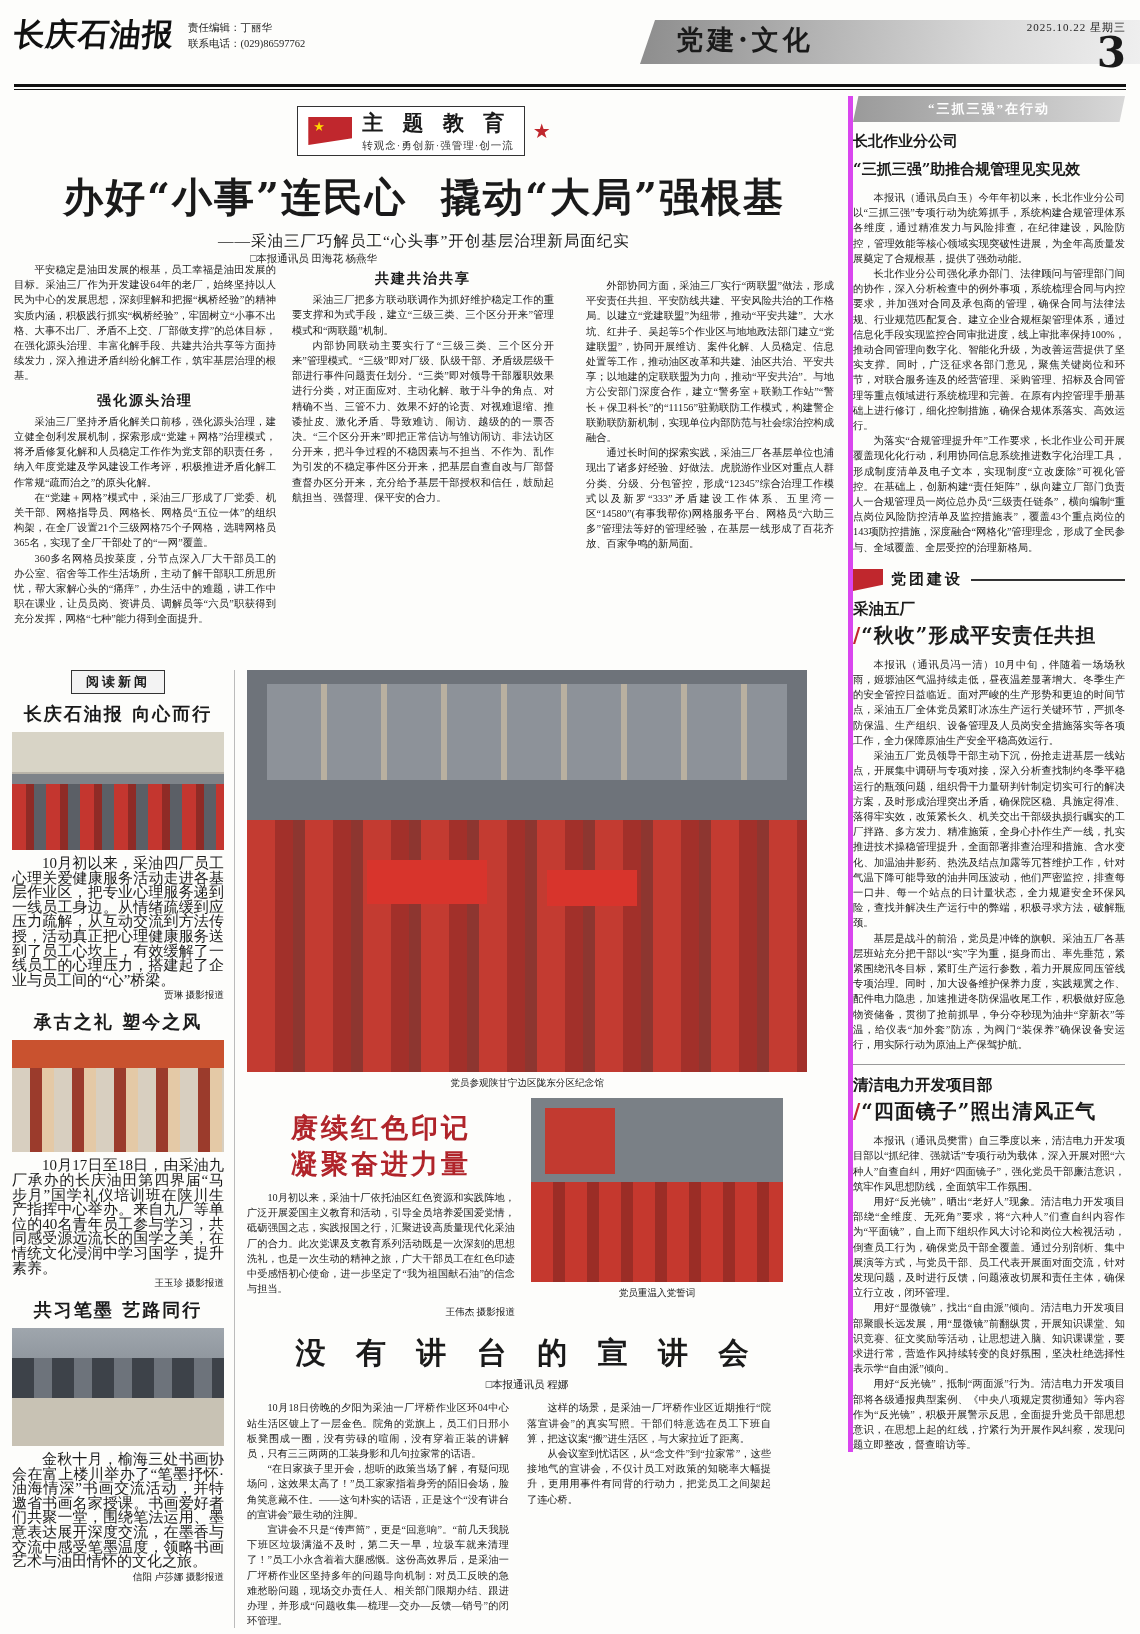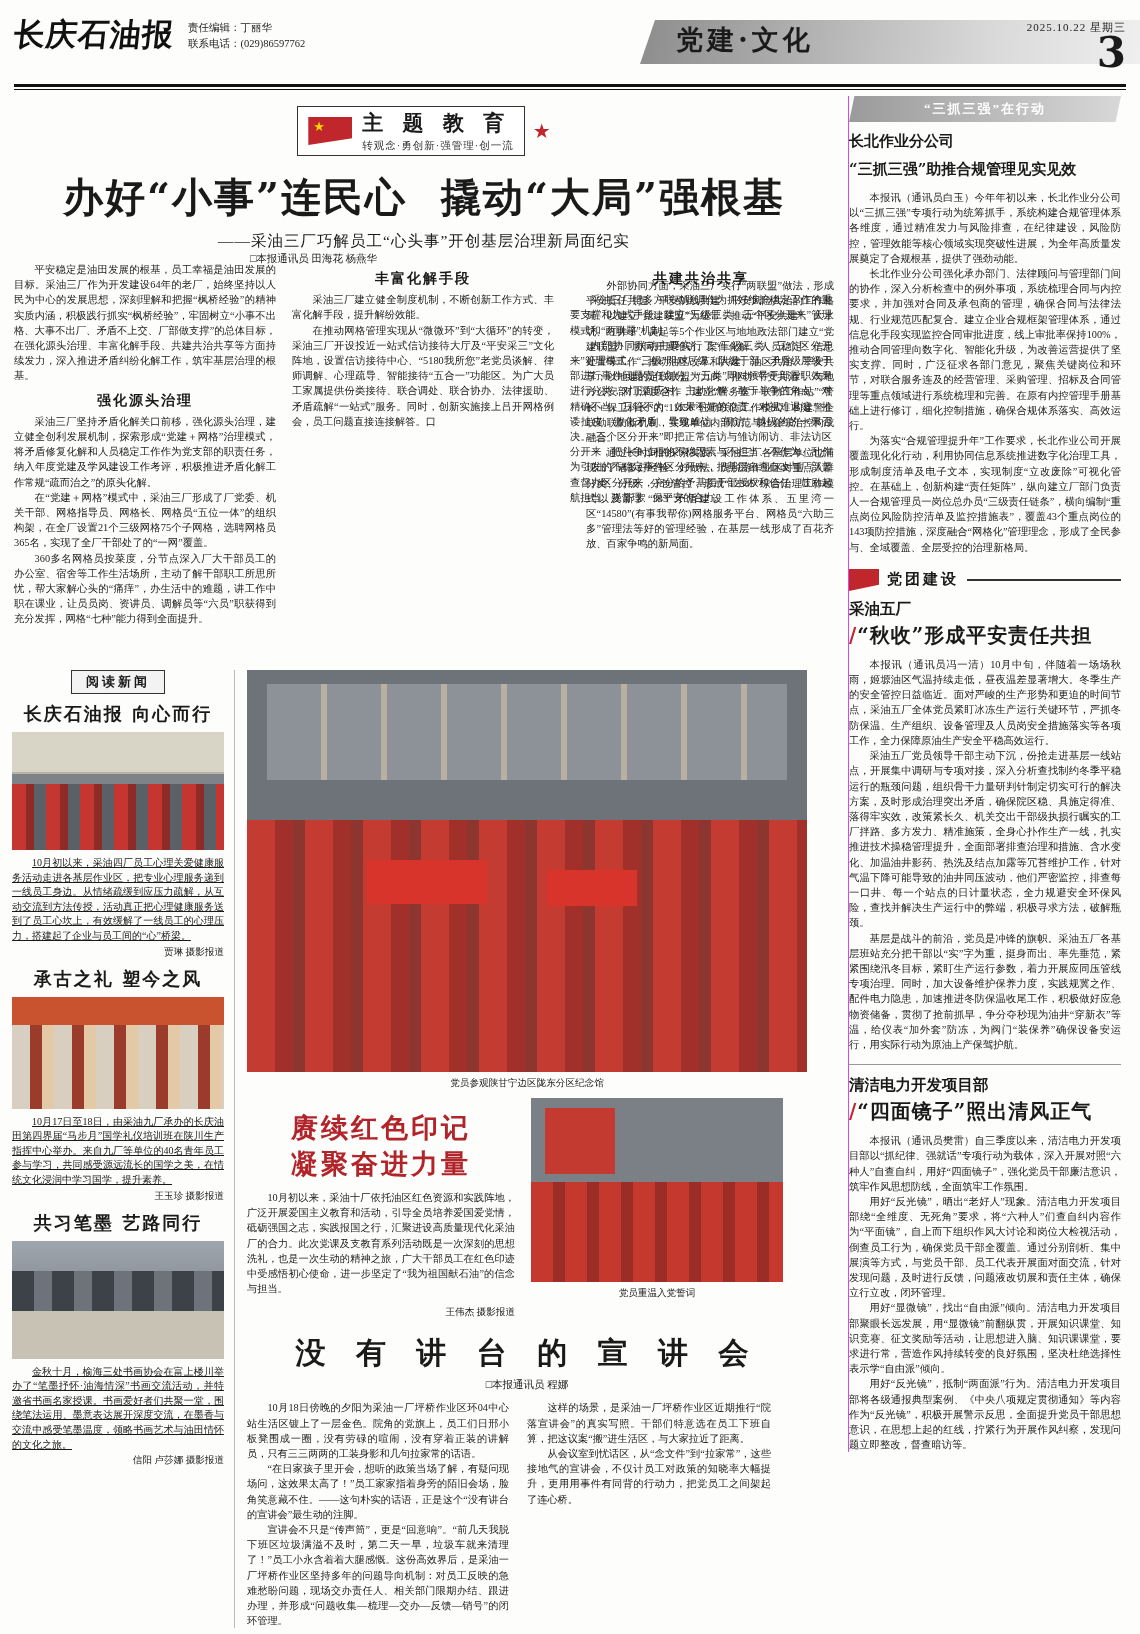--- a/index.html
+++ b/index.html
@@ -37,21 +37,21 @@
     background:linear-gradient(95deg,#8d8d8d 0%,#d9d9d9 70%,#efefef 100%);
     clip-path:polygon(3% 0,100% 0,100% 100%,0 100%);
     z-index:-1;
   }
   .rule-thick{border-top:3px solid #111;margin:2px 14px 0 14px;}
   .rule-thin{border-top:1px solid #111;margin:2px 14px 6px 14px;}
 
   
   .grid{display:flex;padding:0 14px;box-sizing:border-box;}
   .col-main{width:820px;}
-  .col-side{width:272px;margin-left:14px;border-left:1px solid #d946ef;padding-left:0;}
+  .col-side{width:272px;margin-left:14px;border-left:5px solid #d946ef;padding-left:0;}
 
   
   .topic-head{display:flex;align-items:center;justify-content:center;margin:10px 0 4px 0;}
   .topic-box{
     display:flex;align-items:center;border:1px solid #333;
     padding:2px 10px;background:#fff;
   }
   .flag-icon{
     width:44px;height:28px;background:#c0272d;margin-right:10px;position:relative;
     clip-path:polygon(0 0,100% 0,100% 76%,0 100%);
@@ -102,21 +102,21 @@
 
   
   .lower{display:flex;padding:0 12px;box-sizing:border-box;margin-top:10px;}
   .lcol1{width:212px;border-right:1px solid #bbb;padding-right:10px;}
   .lcol2{width:560px;padding:0 12px;}
 
   .pic-banner{display:flex;align-items:center;justify-content:center;margin-bottom:8px;}
   .pic-banner .bx{border:1px solid #333;padding:2px 14px;font-size:13px;letter-spacing:3px;font-weight:bold;background:#f3f3f3;}
 
   .mini-title{font-size:18px;font-weight:bold;text-align:center;letter-spacing:2px;margin:8px 0 6px 0;font-family:"DejaVu Serif",serif;}
-  .mini-cap{font-size:10px;line-height:14.6px;text-align:justify;text-indent:2em;margin:6px 0 2px 0;text-decoration:underline;}
+  .mini-cap{font-size:15px;line-height:14.6px;text-align:justify;text-indent:2em;margin:6px 0 2px 0;}
   .credit{font-size:9.6px;text-align:right;margin-top:2px;}
 
   
   .photo{position:relative;overflow:hidden;background:#8a8f96;}
   .ph1{height:118px;}
   .ph2{height:112px;}
   .ph3{height:118px;}
   .big-photo{height:402px;}
   .ph-right{height:184px;}
 
@@ -182,25 +182,20 @@
       </div>
       <div class="subhead">——采油三厂巧解员工“心头事”开创基层治理新局面纪实</div>
 
       <div class="article-cols">
         <div class="acol">
           <p>平安稳定是油田发展的根基，员工幸福是油田发展的目标。采油三厂作为开发建设64年的老厂，始终坚持以人民为中心的发展思想，深刻理解和把握“枫桥经验”的精神实质内涵，积极践行抓实“枫桥经验”，牢固树立“小事不出格、大事不出厂、矛盾不上交、厂部做支撑”的总体目标，在强化源头治理、丰富化解手段、共建共治共享等方面持续发力，深入推进矛盾纠纷化解工作，筑牢基层治理的根基。</p>
           <div class="sub-title">强化源头治理</div>
           <p>采油三厂坚持矛盾化解关口前移，强化源头治理，建立健全创利发展机制，探索形成“党建＋网格”治理模式，将矛盾修复化解和人员稳定工作作为党支部的职责任务，纳入年度党建及学风建设工作考评，积极推进矛盾化解工作常规“疏而治之”的原头化解。</p>
           <p>在“党建＋网格”模式中，采油三厂形成了厂党委、机关干部、网格指导员、网格长、网格员“五位一体”的组织构架，在全厂设置21个三级网格75个子网格，选聘网格员365名，实现了全厂干部处了的“一网”覆盖。</p>
           <p>360多名网格员按菜度，分节点深入厂大干部员工的办公室、宿舍等工作生活场所，主动了解干部职工所思所忧，帮大家解心头的“痛痒”，办生活中的难题，讲工作中职在课业，让员员岗、资讲员、调解员等“六员”职获得到充分发挥，网格“七种”能力得到全面提升。</p>
-        </div>
-        <div class="acol">
-          <div class="sub-title">丰富化解手段</div>
-          <p>采油三厂建立健全制度机制，不断创新工作方式、丰富化解手段，提升解纷效能。</p>
-          <p>在推动网格管理实现从“微微环”到“大循环”的转变，采油三厂开设投近一站式信访接待大厅及“平安采三”文化阵地，设置信访接待中心、“5180我所您”老党员谈解、律师调解、心理疏导、智能接待“五合一”功能区。为广大员工家属提供份类接待、联合调处、联合协办、法律援助、矛盾疏解“一站式”服务。同时，创新实施接上吕开网格例会，员工问题直接连接解答。口</p>
         </div>
         <div class="acol">
           <div class="sub-title">共建共治共享</div>
           <p>采油三厂把多方联动联调作为抓好维护稳定工作的重要支撑和为式手段，建立“三级三类、三个区分开来”管理模式和“两联题”机制。</p>
           <p>内部协同联动主要实行了“三级三类、三个区分开来”管理模式。“三级”即对厂级、队级干部、矛盾级层级干部进行事件问题责任划分。“三类”即对领导干部履职效果进行分类，对正面应对、主动化解、敢于斗争的角点、对精确不当、三管不力、效果不好的论责、对视难退缩、推诿扯皮、激化矛盾、导致难访、闹访、越级的的一票否决。“三个区分开来”即把正常信访与雏访闹访、非法访区分开来，把斗争过程的不稳因素与不担当、不作为、乱作为引发的不稳定事件区分开来，把基层自查自改与厂部督查督办区分开来，充分给予基层干部授权和信任，鼓励起航担当、强督理、保平安的合力。</p>
         </div>
       </div>
 
       <div class="article-cols" style="margin-top:0">
         <div class="acol" style="width:262px;margin-left:0"></div>

